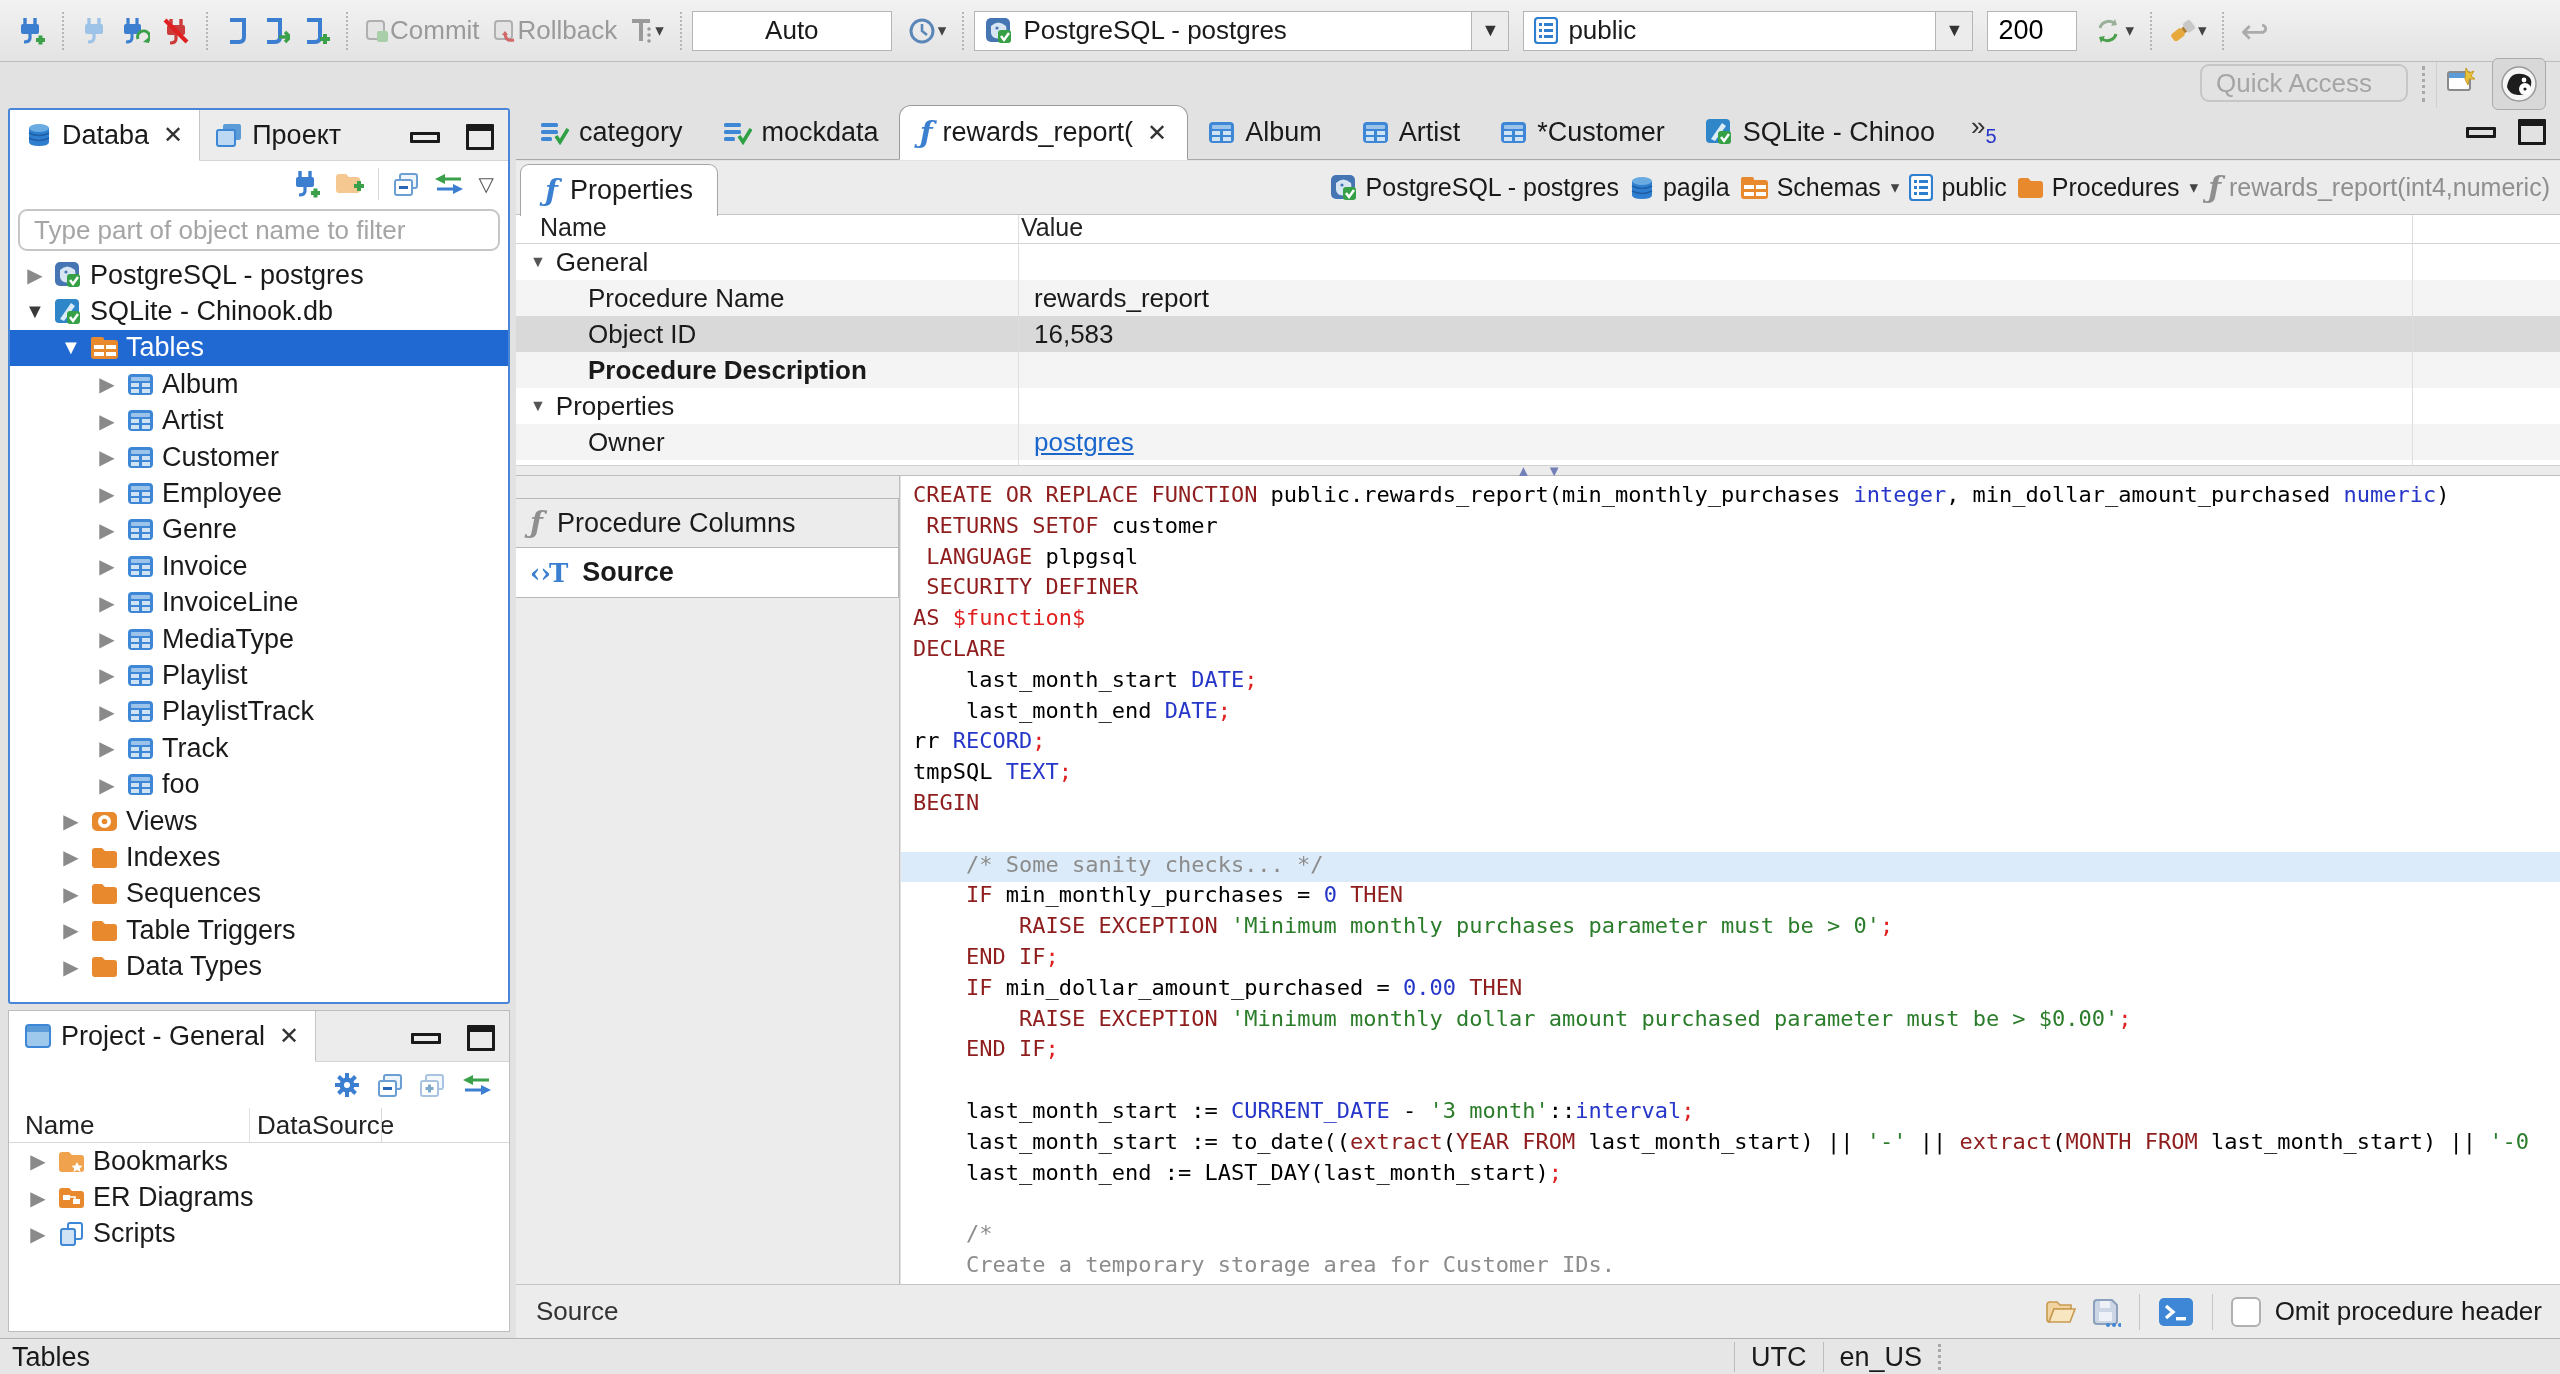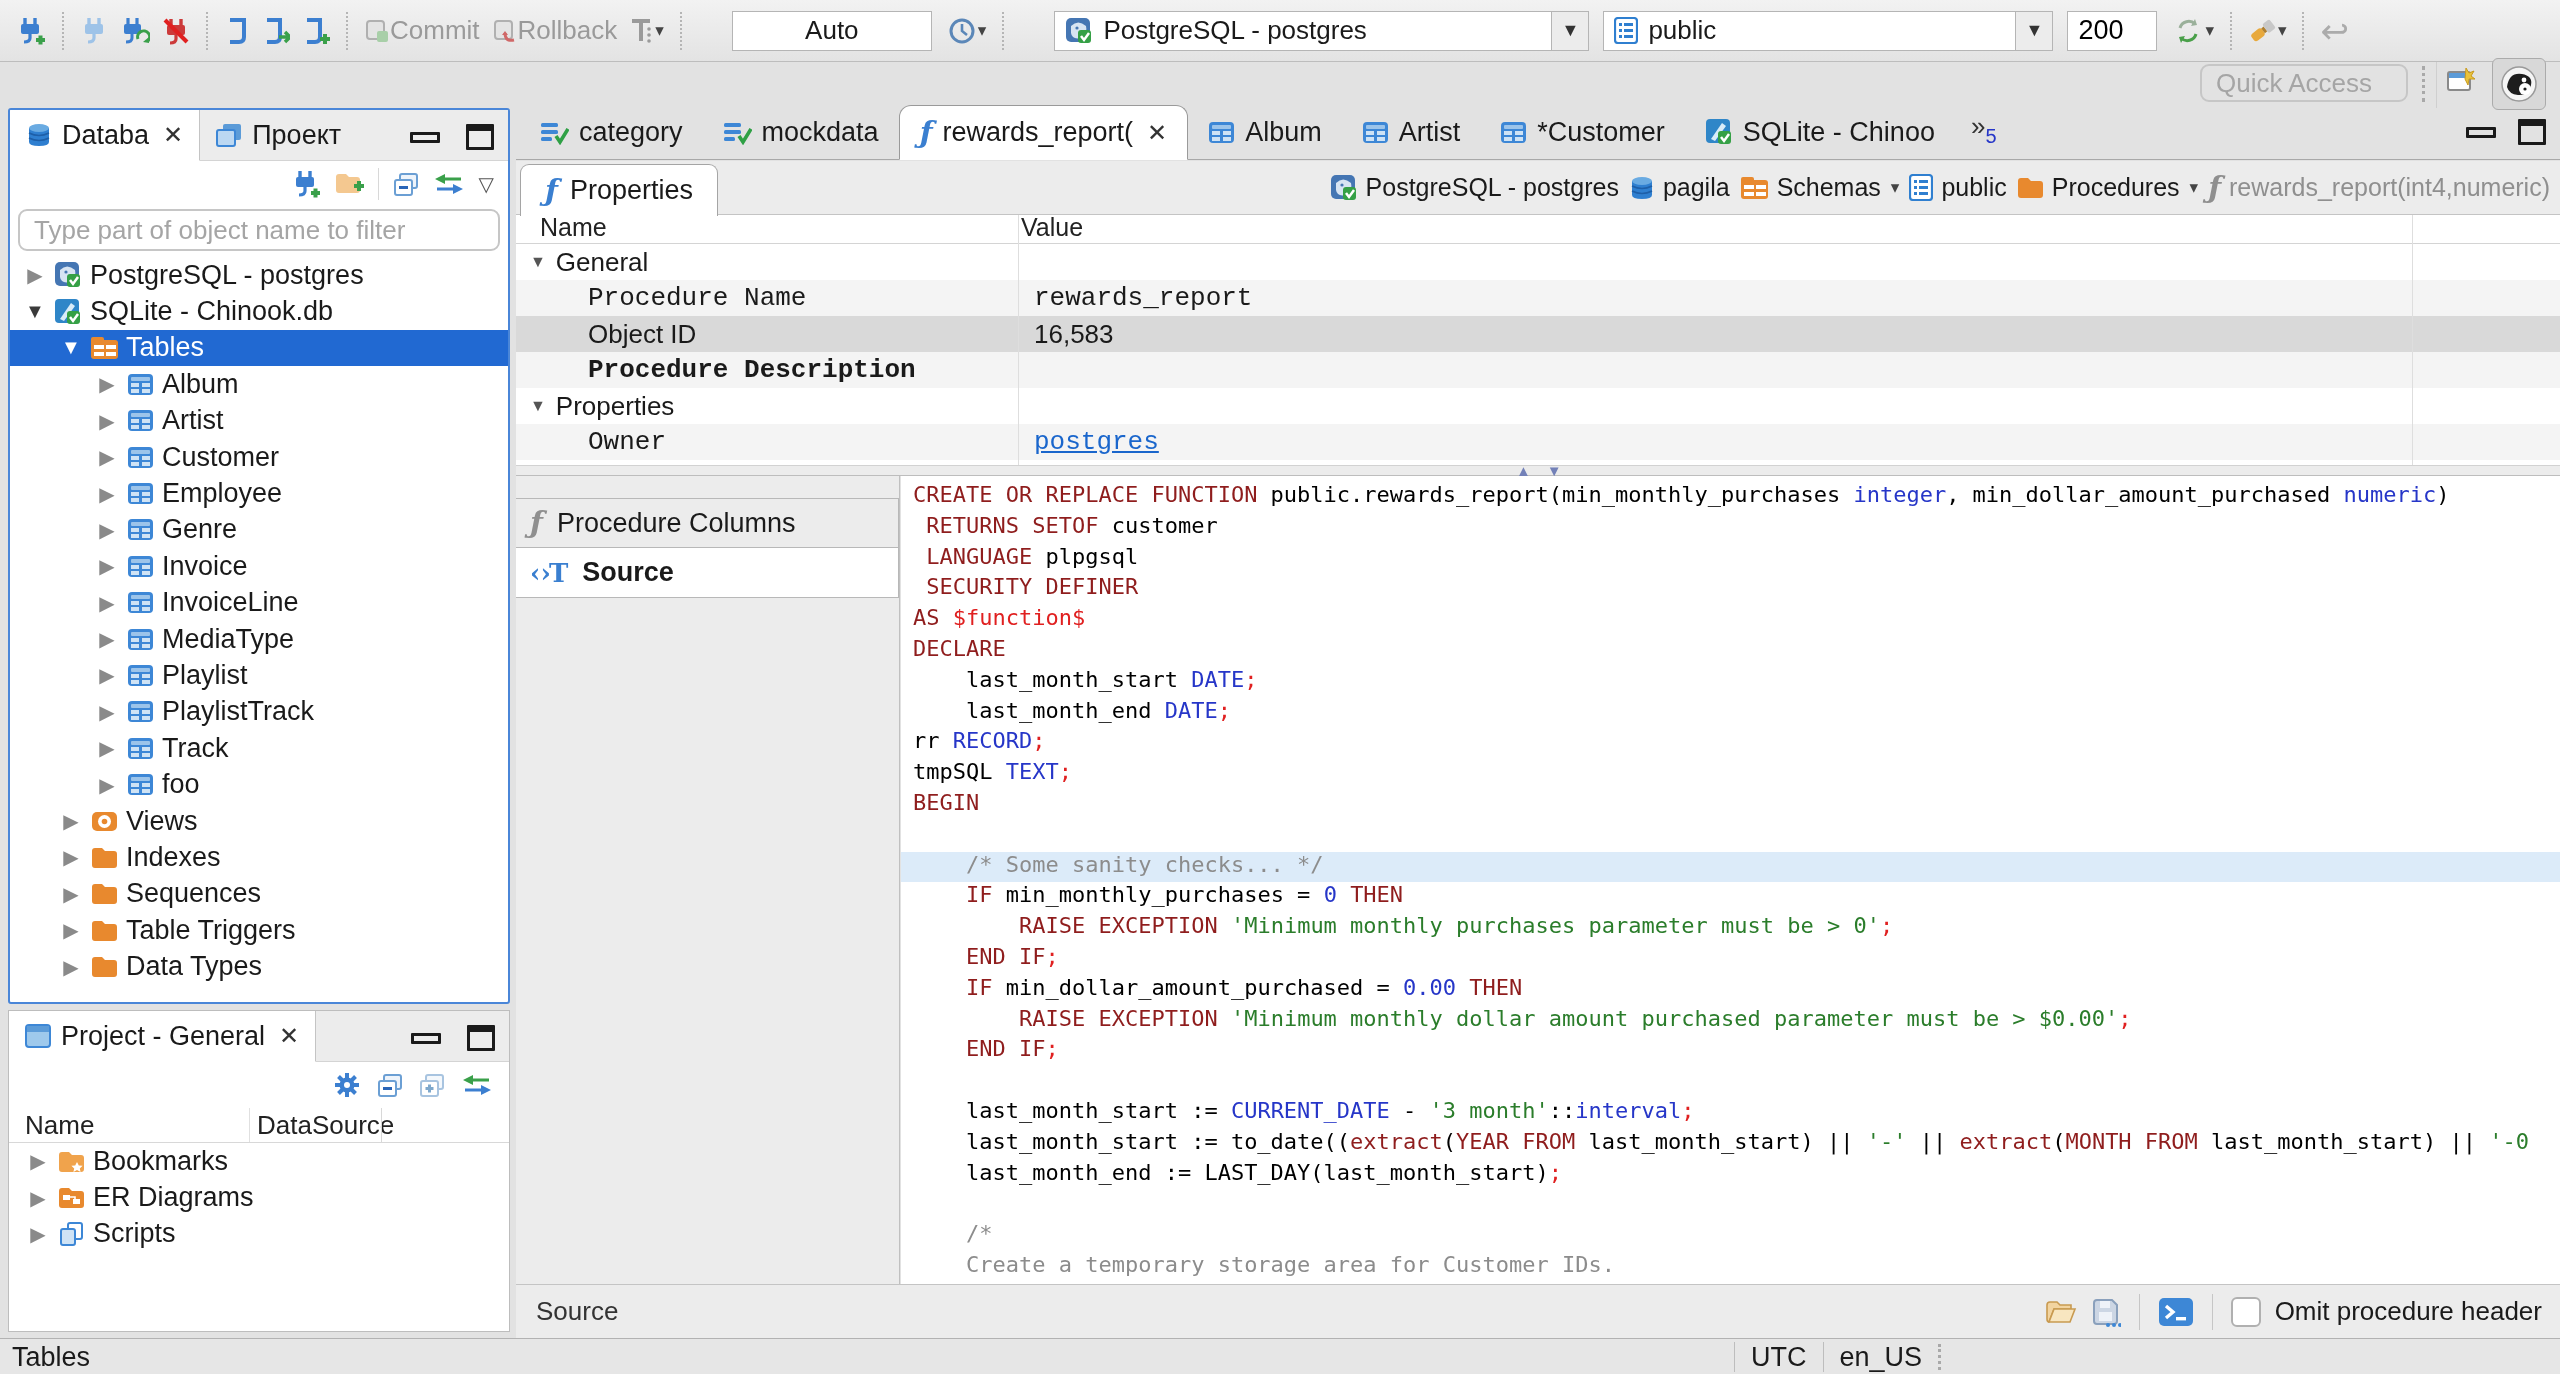--- a/index.html
+++ b/index.html
@@ -7,21 +7,21 @@
        font-family:"Liberation Sans",sans-serif;font-size:26px;color:#1a1a1a;}
 
   
   #toolbar{position:absolute;left:0;top:0;width:2560px;height:62px;
            background:linear-gradient(#f2f2f2,#e3e3e3);border-bottom:1px solid #bdbdbd;
            display:flex;align-items:center;padding:0 10px;box-sizing:border-box;}
   .tsep{width:0;height:38px;border-left:2px dotted #b5b5b5;margin:0 10px;flex:none;}
   .tbtn{display:flex;align-items:center;padding:2px 6px;flex:none;}
   .dislabel{color:#9a9a9a;}
   .combo{height:40px;background:#fff;border:1px solid #b5b5b5;display:flex;align-items:center;
-         box-sizing:border-box;flex:none;margin-left:40px;}
+         box-sizing:border-box;flex:none;}
   .combo .cval{flex:1;padding:0 10px;display:flex;align-items:center;gap:10px;white-space:nowrap;overflow:hidden;}
   .combo .carr{width:36px;height:100%;border-left:1px solid #b5b5b5;background:#ececec;
                display:flex;align-items:center;justify-content:center;font-size:18px;color:#333;}
   .numbox{width:90px;height:40px;background:#fff;border:1px solid #b5b5b5;box-sizing:border-box;
           padding:0 10px;font-size:27px;font-family:"Liberation Sans",sans-serif;}
   .ddmark{font-size:17px;color:#444;margin-left:2px;}
 
   
   #qa-row{position:absolute;right:0;top:62px;width:360px;height:48px;}
   #quick-access{position:absolute;left:0;top:2px;width:208px;height:38px;border:2px solid #c6c6c6;
@@ -103,21 +103,21 @@
   #propgrid .ghead .gn{position:absolute;left:24px;top:-2px;}
   #propgrid .ghead .gv{position:absolute;left:505px;top:-2px;}
   .gvline{position:absolute;left:502px;top:0;height:250px;border-left:1px solid #dedede;}
   .gvline2{position:absolute;left:1896px;top:0;height:250px;border-left:1px solid #dedede;}
   .prow{display:flex;height:36px;align-items:center;font-size:26px;}
   .prow .pname{width:502px;flex:none;display:flex;align-items:center;box-sizing:border-box;}
   .prow .pname.group{padding-left:14px;gap:10px;}
   .prow .pname.child{padding-left:72px;}
   .prow .pname .gcaret{font-size:16px;color:#555;}
   .prow .pval{padding-left:16px;}
-  .prow.stripe{background:#f4f4f4;font-family:Liberation Mono, monospace;}
+  .prow.stripe{background:#f4f4f4;}
   .prow.selected{background:#d9d9d9;}
   .prow .bold{font-weight:bold;}
   .plink{color:#1a66cc;text-decoration:underline;}
 
   #splitter{position:absolute;left:0;top:360px;width:100%;height:11px;background:#ececec;
             border-top:1px solid #d2d2d2;border-bottom:1px solid #bdbdbd;box-sizing:border-box;}
   #splitter .arrows{position:absolute;left:1000px;top:-4px;display:flex;gap:16px;color:#7381b8;font-size:15px;}
 
   #subtabs{position:absolute;left:0;top:371px;width:384px;bottom:54px;background:#ececec;
            border-right:1px solid #c0c0c0;box-sizing:border-box;padding-top:22px;}

